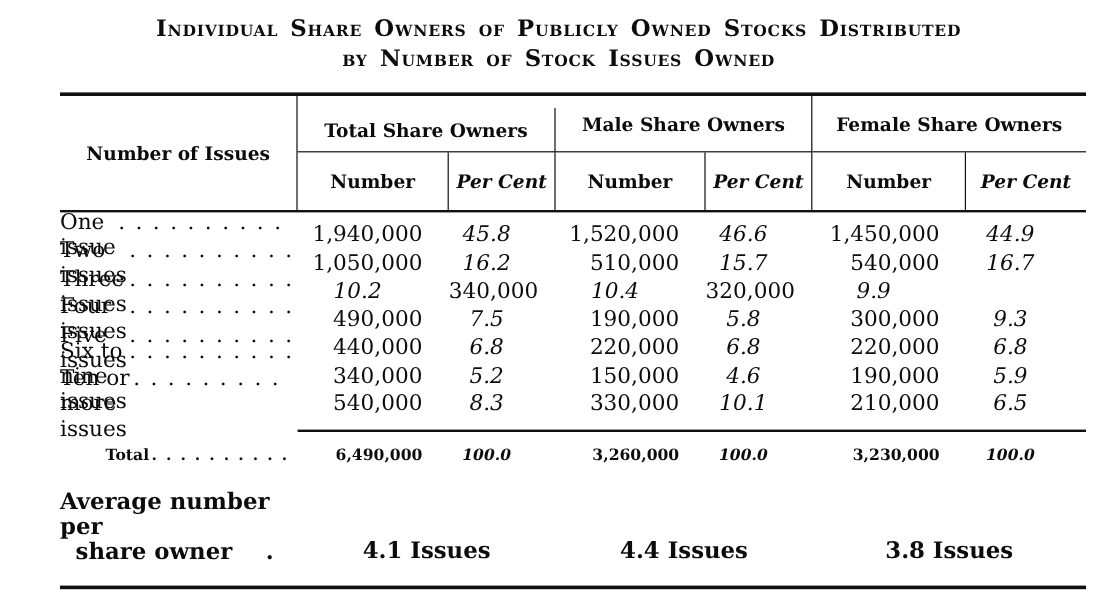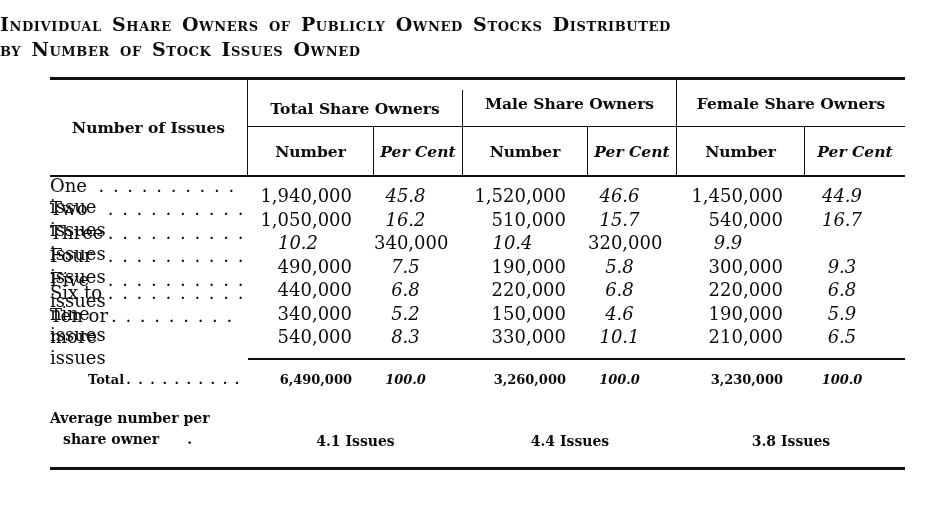--- a/index.html
+++ b/index.html
@@ -6,21 +6,21 @@
   body {
     width:931px; height:509px; background:#ffffff;
     font-family:"DejaVu Serif", serif; color:#0c0c0c;
     -webkit-font-smoothing:antialiased;
   }
   .page { position:relative; width:931px; height:509px; background:#ffffff; overflow:hidden; }
 
   
   .title {
     position:absolute; top:12px; left:0; width:100%;
-    text-align:left; font-weight:700; font-variant:small-caps;
+    text-align:center; font-weight:700; font-variant:small-caps;
     font-size:19px; line-height:25px; letter-spacing:0.6px; word-spacing:3px;
   }
 
   
   .table { position:absolute; left:50px; top:77px; width:855px; }
 
   
   .thead {
     display:grid;
     grid-template-columns:198px 126px 89px 125px 89px 128px 100px;
@@ -54,21 +54,21 @@
   .pct { display:block; text-align:center; padding-right:26px; font-style:italic; }
 
   
   .total-rule { margin-left:198px; border-top:2.5px solid #101010; margin-top:9px; }
   .total-row { margin-top:7px; height:26px; font-weight:700; font-size:13px; }
   .total-stub { padding-left:38px; }
 
   
   .avg {
     display:grid; grid-template-columns:198px 215px 214px 228px;
-    margin-top:15px; font-weight:700; font-size:14px;
+    margin-top:15px; font-weight:700; font-size:19px;
   }
   .avg-stub { line-height:21px; }
   .avg-stub .l2 { padding-left:13px; }
   .stray { font-weight:700; padding-left:28px; }
   .avg-val { display:flex; align-items:flex-end; justify-content:center; padding-bottom:1px; }
 
   .bottom-rule { border-top:3px solid #101010; margin-top:17px; }
 </style>
 </head>
 <body>

